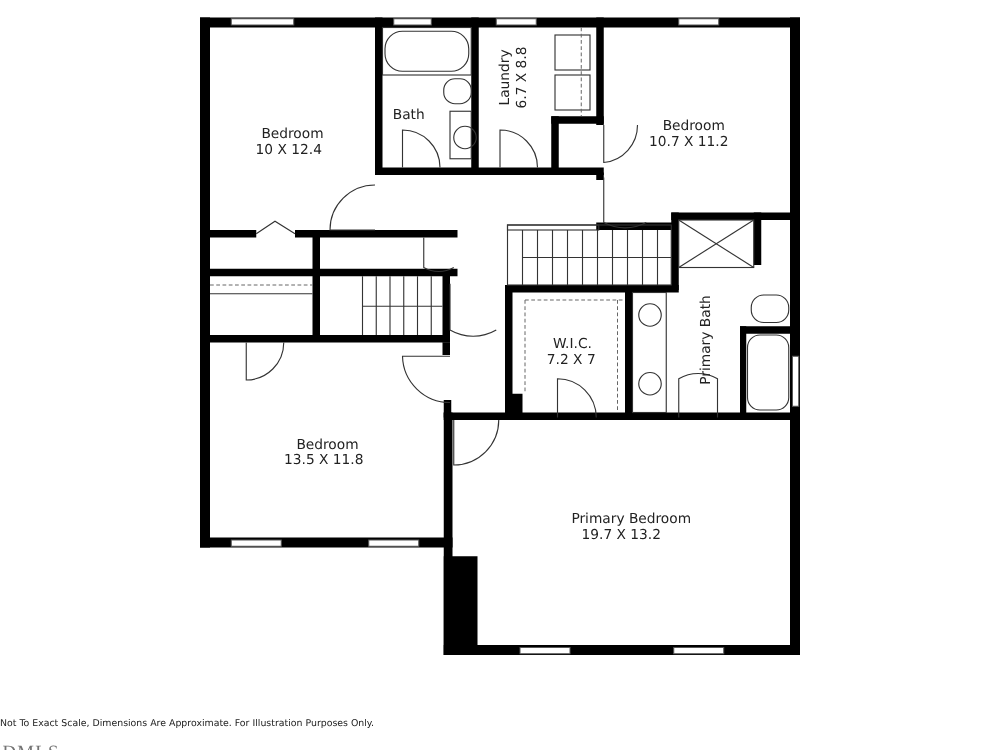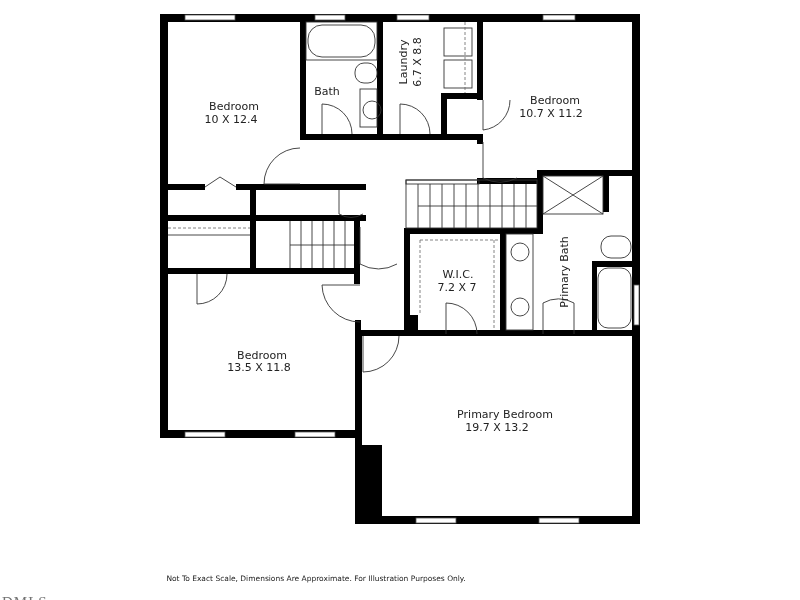--- a/index.html
+++ b/index.html
@@ -4,21 +4,21 @@
 <style>
   html, body { margin: 0; padding: 0; background: #ffffff; }
   body { width: 800px; height: 600px; position: relative; overflow: hidden; font-family: "DejaVu Sans", "Liberation Sans", sans-serif; }
   #plan { position: absolute; left: 0; top: 0; width: 800px; height: 600px; }
   .wall { fill: #000; }
   .win { fill: #fff; stroke: #555; stroke-width: 0.8; }
   .thin { fill: none; stroke: #333; stroke-width: 0.9; }
   .dash { fill: none; stroke: #666; stroke-width: 0.8; stroke-dasharray: 3 2; }
   .lbl { font-size: 11px; fill: #222; font-family: "DejaVu Sans", "Liberation Sans", sans-serif; }
   .mls { position: absolute; left: 2px; top: 594px; font-size: 15px; color: #737373; letter-spacing: 1px; font-family: "Liberation Serif", serif; }
-  .disclaimer { position: absolute; left: 0; width: 632px; top: 574px; text-align: center; font-size: 7.5px; color: #222; font-family: "DejaVu Sans", sans-serif; }
+  .disclaimer { position: absolute; left: 0; width: 632px; top: 574px; font-size: 7.5px; color: #222; font-family: "DejaVu Sans", sans-serif; }
 </style>
 </head>
 <body>
 
 <svg id="plan" viewBox="0 0 800 600" xmlns="http://www.w3.org/2000/svg">
 
   <g>
     <rect class="wall" x="160" y="14" width="480" height="8"></rect>
     <rect class="wall" x="160" y="14" width="8" height="424"></rect>
     <rect class="wall" x="632" y="14" width="8" height="510"></rect>

